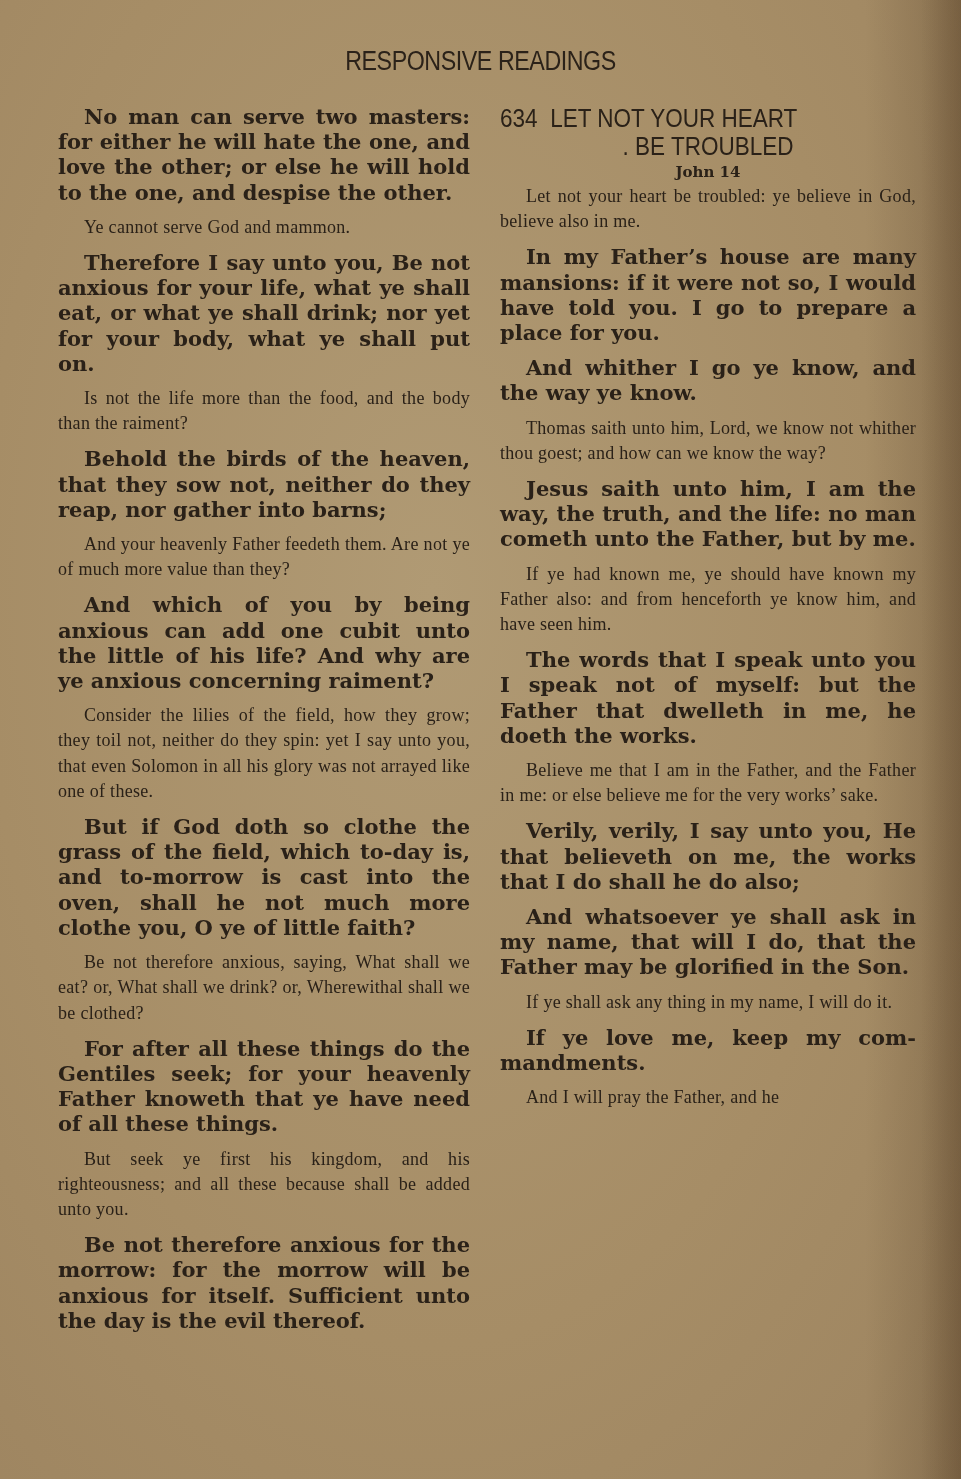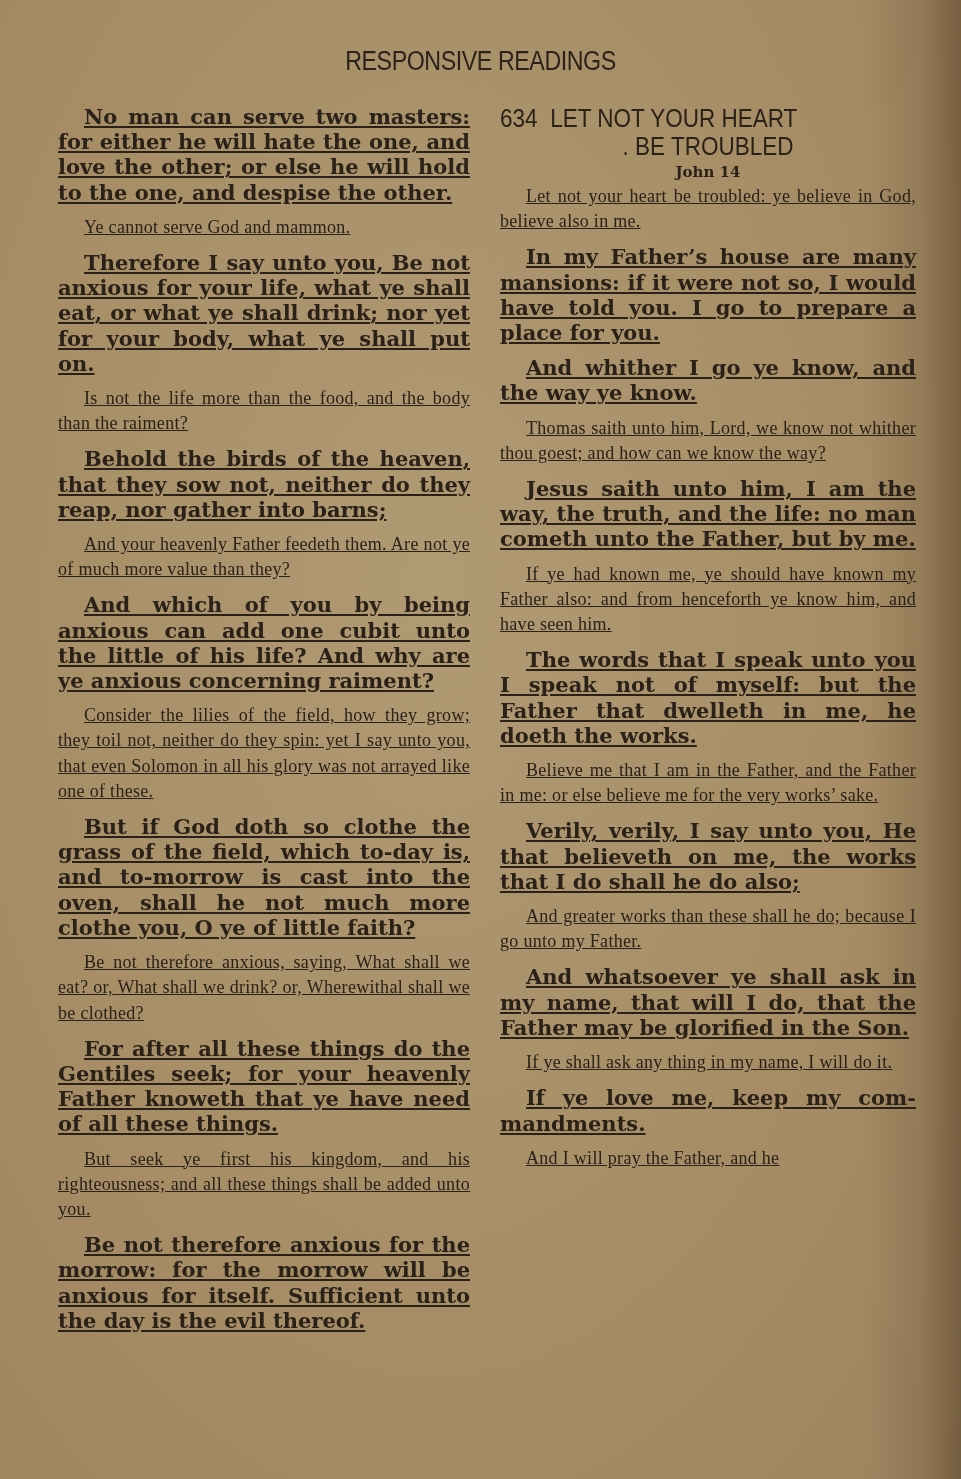--- a/index.html
+++ b/index.html
@@ -47,21 +47,20 @@
       left: 500px;
       width: 416px;
     }
     .para {
       margin: 0 0 10px 0;
       font-size: 21.5px;
       line-height: 25.2px;
       text-align: justify;
       text-indent: 26px;
       hyphens: none;
-      text-decoration: underline;
     }
     .para.bold {
       font-weight: bold;
       font-size: 21px;
     }
     .para.regular {
       font-family: "Liberation Serif", "DejaVu Serif", serif;
       font-size: 18px;
       letter-spacing: 0.3px;
     }
@@ -115,41 +114,40 @@
     <p class="para regular">Ye cannot serve God and mammon.</p>
     <p class="para bold">Therefore I say unto you, Be not anxious for your life, what ye shall eat, or what ye shall drink; nor yet for your body, what ye shall put on.</p>
     <p class="para regular">Is not the life more than the food, and the body than the raiment?</p>
     <p class="para bold">Behold the birds of the heaven, that they sow not, neither do they reap, nor gather into barns;</p>
     <p class="para regular">And your heavenly Father feedeth them. Are not ye of much more value than they?</p>
     <p class="para bold">And which of you by being anxious can add one cubit unto the little of his life? And why are ye anxious concerning raiment?</p>
     <p class="para regular">Consider the lilies of the field, how they grow; they toil not, neither do they spin: yet I say unto you, that even Solomon in all his glory was not arrayed like one of these.</p>
     <p class="para bold">But if God doth so clothe the grass of the field, which to-day is, and to-morrow is cast into the oven, shall he not much more clothe you, O ye of little faith?</p>
     <p class="para regular">Be not therefore anxious, saying, What shall we eat? or, What shall we drink? or, Wherewithal shall we be clothed?</p>
     <p class="para bold">For after all these things do the Gentiles seek; for your heavenly Father knoweth that ye have need of all these things.</p>
-    <p class="para regular">But seek ye first his kingdom, and his righteousness; and all these things shall be added unto you.</p>
+    <p class="para regular">But seek ye first his kingdom, and his righteousness; and all these because shall be added unto you.</p>
     <p class="para bold">Be not therefore anxious for the morrow: for the morrow will be anxious for itself. Sufficient unto the day is the evil thereof.</p>
   </div>
 
   <div class="col col-right">
     <div class="reading-title">
       <span class="num">634</span><span>LET NOT YOUR HEART</span>
     </div>
     <div class="reading-title-2">. BE TROUBLED</div>
     <div class="source-ref">John 14</div>
 
     <p class="para regular">Let not your heart be troubled: ye believe in God, believe also in me.</p>
     <p class="para bold">In my Father’s house are many mansions: if it were not so, I would have told you. I go to prepare a place for you.</p>
     <p class="para bold">And whither I go ye know, and the way ye know.</p>
     <p class="para regular">Thomas saith unto him, Lord, we know not whither thou goest; and how can we know the way?</p>
     <p class="para bold">Jesus saith unto him, I am the way, the truth, and the life: no man cometh unto the Father, but by me.</p>
     <p class="para regular">If ye had known me, ye should have known my Father also: and from henceforth ye know him, and have seen him.</p>
     <p class="para bold">The words that I speak unto you I speak not of myself: but the Father that dwelleth in me, he doeth the works.</p>
     <p class="para regular">Believe me that I am in the Father, and the Father in me: or else believe me for the very works’ sake.</p>
     <p class="para bold">Verily, verily, I say unto you, He that believeth on me, the works that I do shall he do also;</p>
-    <p class="para regular">And greater works than these shall he do; because I go unto my Father.</p>
     <p class="para bold">And whatsoever ye shall ask in my name, that will I do, that the Father may be glorified in the Son.</p>
     <p class="para regular">If ye shall ask any thing in my name, I will do it.</p>
     <p class="para bold">If ye love me, keep my com-mandments.</p>
     <p class="para regular">And I will pray the Father, and he</p>
   </div>
 
   <div class="spine-shadow"></div>
 </div>
 
 </body></html>

